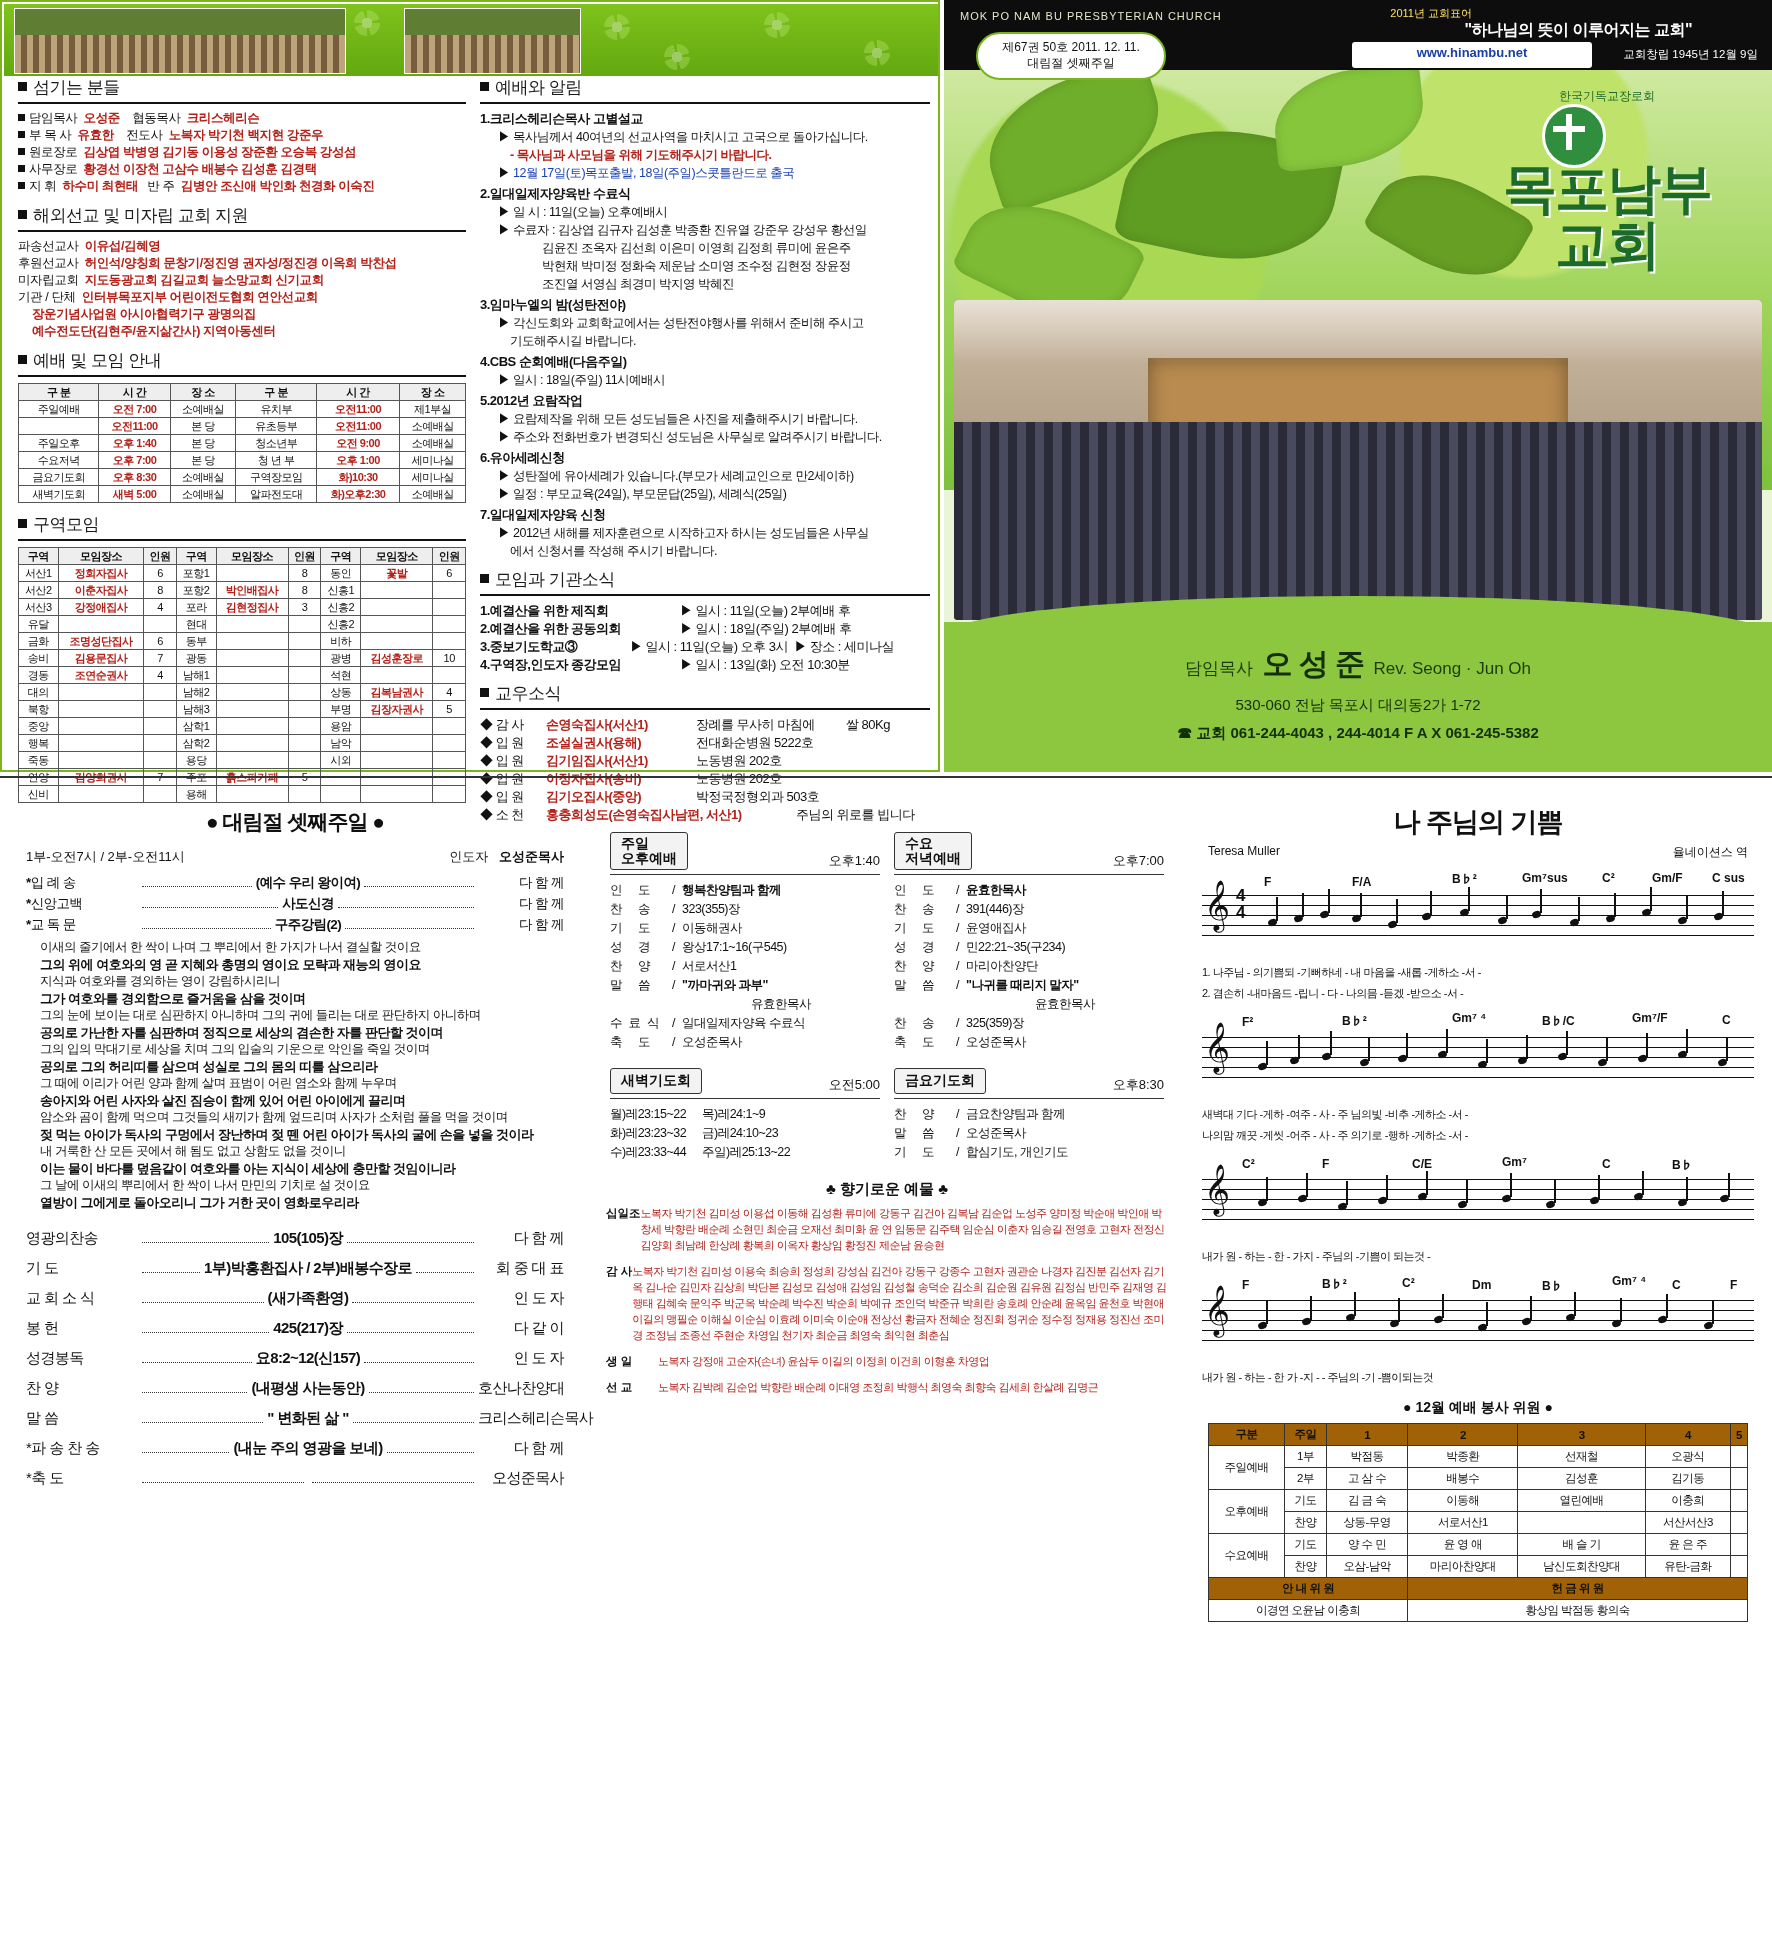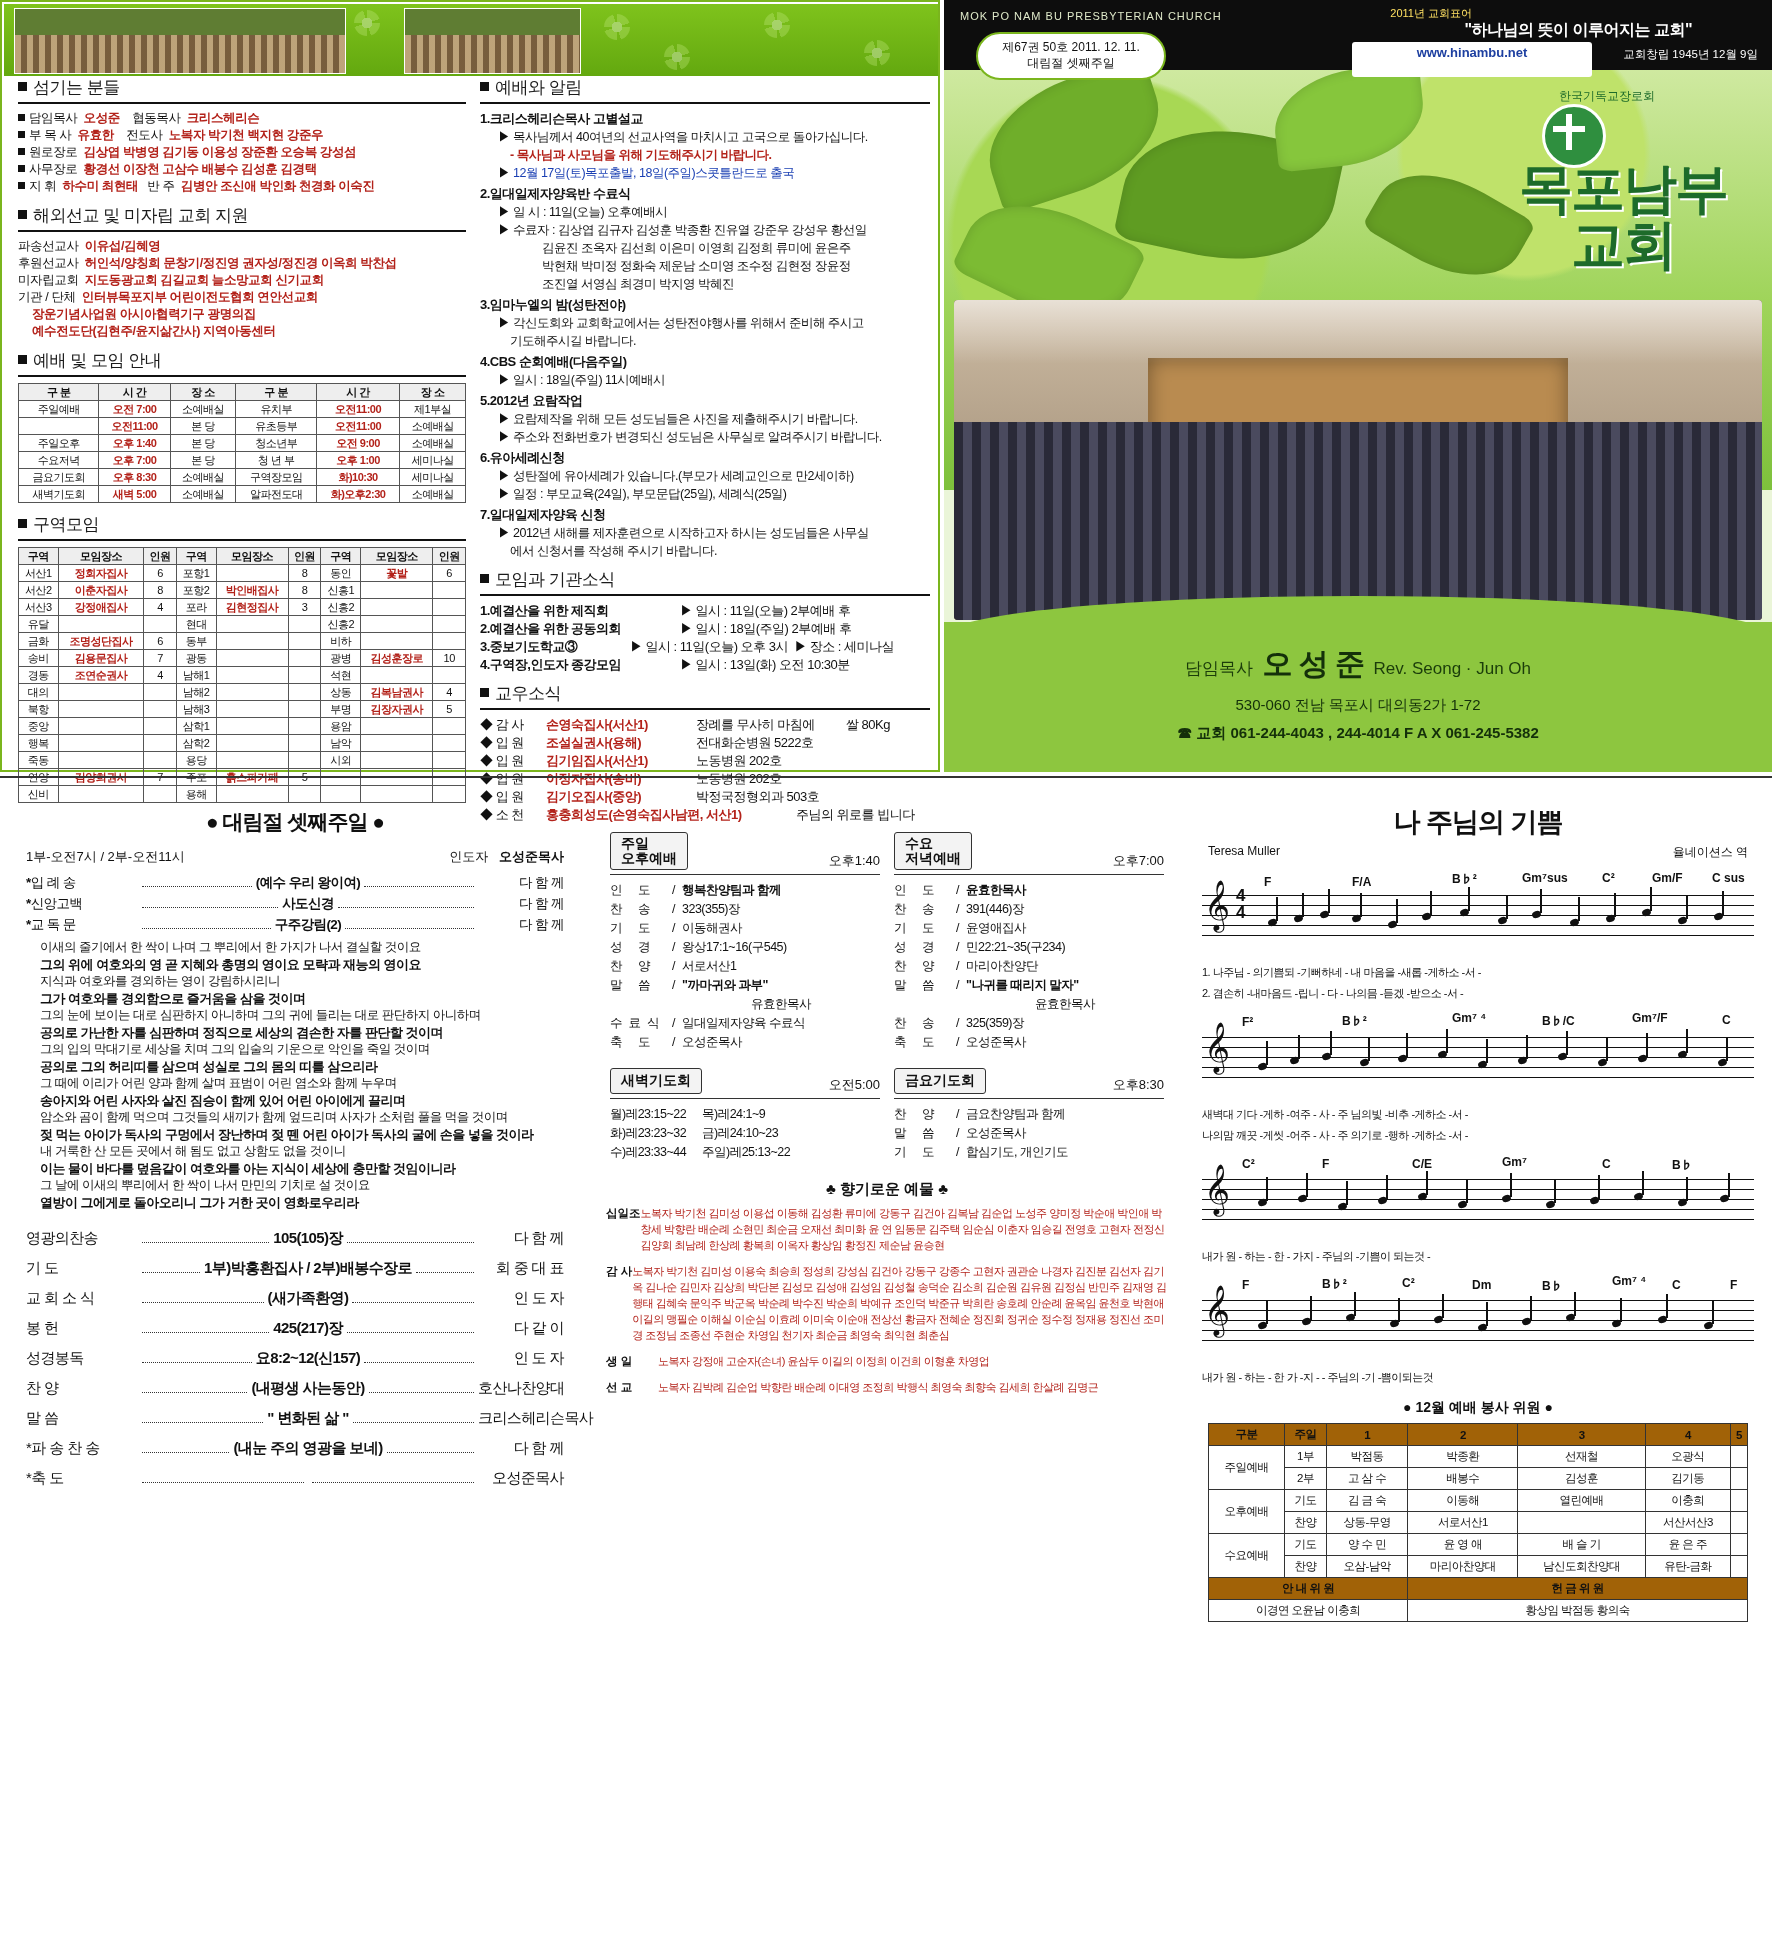--- a/index.html
+++ b/index.html
@@ -50,35 +50,35 @@
   .red{color:#b3221a;}
   .blue{color:#1a3fb3;}
   .b{font-weight:bold;}
 
   
   .cover{position:absolute;left:944px;top:0;width:828px;height:772px;background:#eaf5d8;overflow:hidden;}
   .cover-top{position:absolute;left:0;top:0;width:828px;height:70px;background:#0d0d0d;}
   .cover-top .eng{position:absolute;left:16px;top:10px;color:#dfe9c9;font-size:11px;letter-spacing:1px;}
   .cover-top .slogan-y{position:absolute;right:300px;top:6px;color:#ffe062;font-size:11px;}
   .cover-top .slogan{position:absolute;right:80px;top:20px;color:#fff;font-size:16px;font-weight:bold;letter-spacing:-.5px;}
-  .url{position:absolute;right:180px;top:42px;width:240px;height:35px;background:#fff;border-radius:3px;color:#1d3fa0;font-size:13px;text-align:center;line-height:22px;font-weight:bold;}
+  .url{position:absolute;right:180px;top:42px;width:240px;height:26px;background:#fff;border-radius:3px;color:#1d3fa0;font-size:13px;text-align:center;line-height:22px;font-weight:bold;}
   .found{position:absolute;right:14px;top:44px;color:#fff;font-size:11.5px;line-height:20px;}
   .issue{position:absolute;left:32px;top:32px;width:190px;height:48px;border:2px solid #7ab51d;border-radius:24px;background:#fff;color:#111;font-size:12px;text-align:center;padding-top:5px;box-sizing:border-box;line-height:16px;}
 
   .leafbg{position:absolute;left:0;top:70px;width:828px;height:420px;background:
       radial-gradient(circle at 70% 20%, #bfe26a 0 18%, transparent 19%),
       radial-gradient(circle at 20% 40%, #a8d854 0 22%, transparent 23%),
       linear-gradient(#cfe9a0,#9fd45a 55%,#7ec13c);}
   .leaf{position:absolute;background:#6fae2a;border-radius:60% 10% 60% 10%;box-shadow:inset 0 0 12px rgba(0,0,0,.15);}
   .sky{position:absolute;left:0;top:70px;width:828px;height:150px;background:linear-gradient(#bfe4f5,#dff0d0);}
   .logo{position:absolute;right:40px;top:110px;width:250px;height:190px;}
   .logo .circle{position:absolute;left:60px;top:-6px;width:58px;height:58px;border-radius:50%;background:#2f8f3f;border:3px solid #fff;}
   .logo .cross{position:absolute;left:84px;top:4px;width:6px;height:36px;background:#fff;}
   .logo .cross2{position:absolute;left:71px;top:16px;width:32px;height:6px;background:#fff;}
-  .logo .name{position:absolute;left:16px;top:50px;width:250px;color:#1d6b2a;font-size:54px;font-weight:bold;letter-spacing:-2px;text-align:center;text-shadow:2px 2px 0 #fff;line-height:56px;}
+  .logo .name{position:absolute;left:0;top:50px;width:250px;color:#1d6b2a;font-size:54px;font-weight:bold;letter-spacing:-2px;text-align:center;text-shadow:2px 2px 0 #fff;line-height:56px;}
   .logo .eng{position:absolute;left:0;top:-22px;width:250px;text-align:center;color:#1d6b2a;font-size:12px;}
   .congregation{position:absolute;left:10px;top:300px;width:808px;height:320px;border-radius:4px;overflow:hidden;background:#3a2a22;}
   .cg-wall{position:absolute;inset:0;background:linear-gradient(#cdbca4,#8e7a63);}
   .cg-stage{position:absolute;left:24%;top:18%;width:52%;height:34%;background:#b98b50;box-shadow:inset 0 0 20px rgba(0,0,0,.4);}
   .cg-crowd{position:absolute;left:0;bottom:0;width:100%;height:62%;background:
      repeating-linear-gradient(90deg, #2a2a38 0 9px, #4a4a5e 9px 18px),
      repeating-linear-gradient(0deg, rgba(0,0,0,.25) 0 8px, rgba(255,255,255,.05) 8px 16px);}
   .cg-light{position:absolute;left:0;top:0;width:100%;height:20%;background:linear-gradient(rgba(255,255,255,.55),rgba(255,255,255,0));}
   .cover-bottom{position:absolute;left:0;bottom:0;width:828px;height:150px;background:#8dc63f;}
   .cover-bottom .wave{position:absolute;left:0;top:-26px;width:828px;height:40px;background:#8dc63f;border-radius:50% 50% 0 0 / 100% 100% 0 0;}

